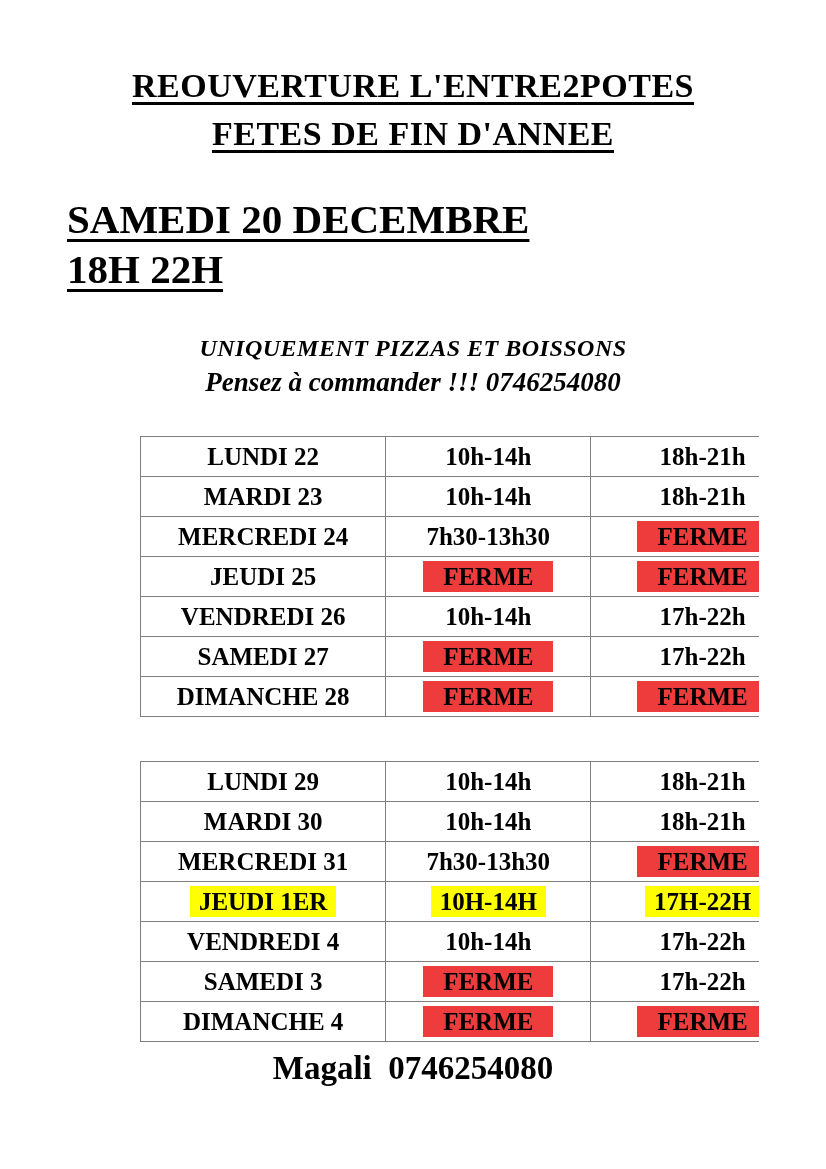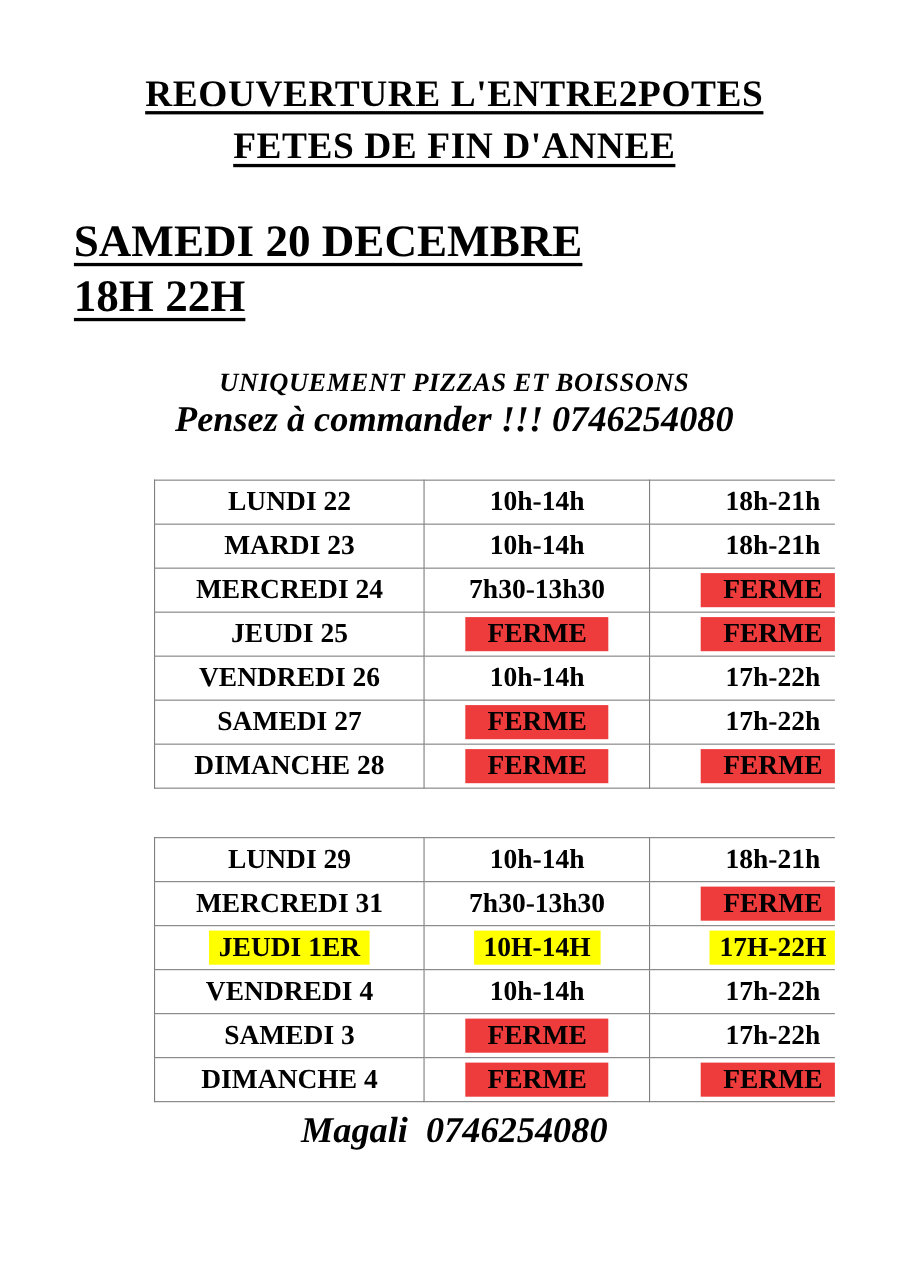--- a/index.html
+++ b/index.html
@@ -47,21 +47,21 @@
     text-align: center;
     font-size: 24px;
     line-height: 28px;
     font-weight: bold;
     font-style: italic;
     letter-spacing: 0.5px;
   }
   .note-big {
     margin: 2px 0 0 0;
     text-align: center;
-    font-size: 33px;
+    font-size: 27px;
     line-height: 36px;
     font-weight: bold;
     font-style: italic;
   }
   table.schedule {
     border-collapse: collapse;
     table-layout: fixed;
     width: 675px;
     margin-left: 73px;
   }
@@ -89,21 +89,20 @@
   .hl-yellow {
     background: var(--hl-yellow, #ffff00);
     padding: 2px 9px;
   }
   .footer-contact {
     margin: 5px 0 0 0;
     text-align: center;
     font-size: 33px;
     line-height: 42px;
     font-weight: bold;
-    font-style: italic;
     white-space: pre;
   }
 </style>
 </head>
 <body>
 
 <div class="page">
 
   <h1 class="title">
     <span class="line">REOUVERTURE L'ENTRE2POTES</span><br>
@@ -169,20 +168,25 @@
         <col class="c2">
         <col class="c3">
       </colgroup>
     <tbody>
         <tr>
           <td><span class="hl-none">LUNDI 29</span></td>
           <td><span class="hl-none">10h-14h</span></td>
           <td><span class="hl-none">18h-21h</span></td>
         </tr>
         <tr>
+          <td><span class="hl-none">MARDI 30</span></td>
+          <td><span class="hl-none">10h-14h</span></td>
+          <td><span class="hl-none">18h-21h</span></td>
+        </tr>
+        <tr>
           <td><span class="hl-none">MERCREDI 31</span></td>
           <td><span class="hl-none">7h30-13h30</span></td>
           <td><span class="hl-red">FERME</span></td>
         </tr>
         <tr>
           <td><span class="hl-yellow">JEUDI 1ER</span></td>
           <td><span class="hl-yellow">10H-14H</span></td>
           <td><span class="hl-yellow">17H-22H</span></td>
         </tr>
         <tr>

